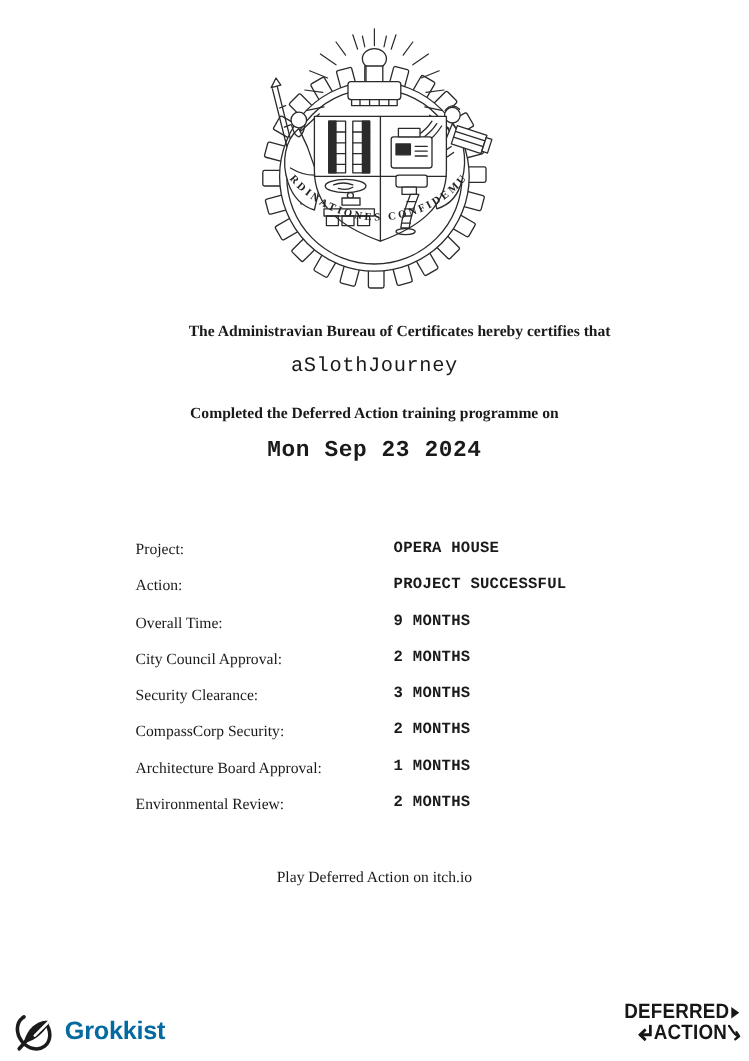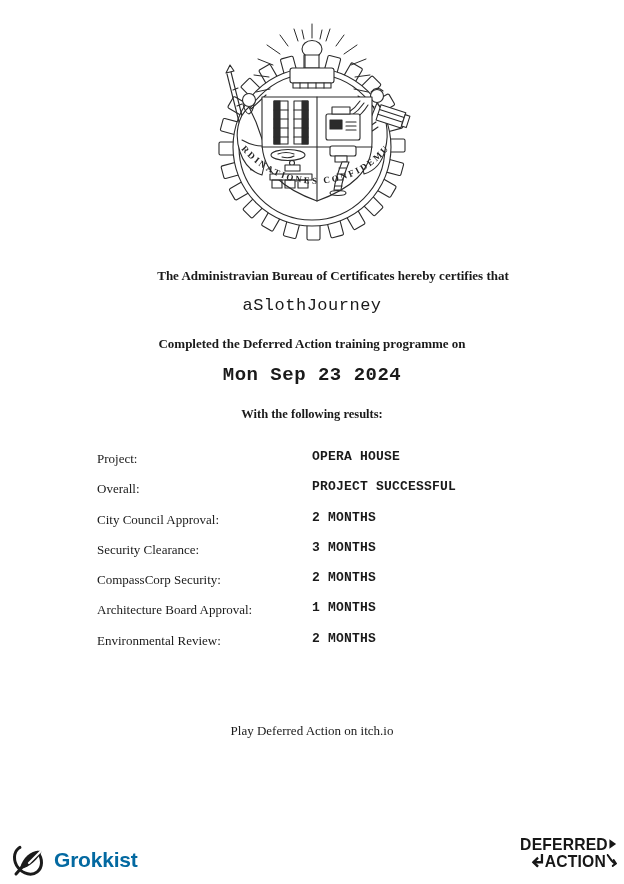--- a/index.html
+++ b/index.html
@@ -7,21 +7,21 @@
     position:relative;width:624px;height:884px;background:#ffffff;
     color:#1a1a1a;font-family:"Liberation Serif",serif;overflow:hidden;
   }
   .center-line{position:absolute;left:0;width:624px;text-align:center;white-space:pre;}
   .intro-line{top:268px;font-weight:bold;font-size:13px;margin-left:21px;}
   .recipient-name{top:296px;font-family:"Liberation Mono",monospace;font-weight:normal;font-size:17px;letter-spacing:.5px;}
   .completion-line{top:336px;font-weight:bold;font-size:13px;}
   .completion-date{top:364px;font-family:"Liberation Mono",monospace;font-weight:bold;font-size:19px;letter-spacing:.5px;}
   .results-heading{top:407px;font-weight:bold;font-size:12.5px;}
   .results{position:absolute;top:449px;left:97px;width:440px;}
-  .result-row{position:relative;height:30.3px;}
+  .result-row{position:relative;height:30.3px;margin-left:16px;}
   .result-label{font-size:13px;}
   .result-value{
     position:absolute;left:215px;top:0;
     font-family:"Liberation Mono",monospace;font-weight:bold;font-size:13px;letter-spacing:.2px;text-align:right;
   }
   .play-link{top:723px;font-size:13px;cursor:pointer;}
   .emblem{position:absolute;left:192px;top:22px;width:240px;height:232px;}
   .emblem *{vector-effect:non-scaling-stroke;}
   .seal-motto-text{font-family:"Liberation Serif",serif;font-size:9px;font-weight:bold;letter-spacing:2.3px;fill:#232323;}
 
@@ -198,30 +198,33 @@
   </svg>
 
   <div class="center-line intro-line">The Administravian Bureau of Certificates hereby certifies that</div>
 
   <div class="center-line recipient-name">aSlothJourney</div>
 
   <div class="center-line completion-line">Completed the Deferred Action training programme on</div>
 
   <div class="center-line completion-date">Mon Sep 23 2024</div>
 
-  <div class="center-line results-heading">With the following results:</div>
 
   <div class="results">
     <div class="result-row">
       <span class="result-label">Project:</span>
       <span class="result-value">OPERA HOUSE</span>
     </div>
     <div class="result-row">
-      <span class="result-label">Overall:</span>
+      <span class="result-label">Action:</span>
       <span class="result-value">PROJECT SUCCESSFUL</span>
+    </div>
+    <div class="result-row">
+      <span class="result-label">Overall Time:</span>
+      <span class="result-value">9 MONTHS</span>
     </div>
     <div class="result-row">
       <span class="result-label">City Council Approval:</span>
       <span class="result-value">2 MONTHS</span>
     </div>
     <div class="result-row">
       <span class="result-label">Security Clearance:</span>
       <span class="result-value">3 MONTHS</span>
     </div>
     <div class="result-row">

